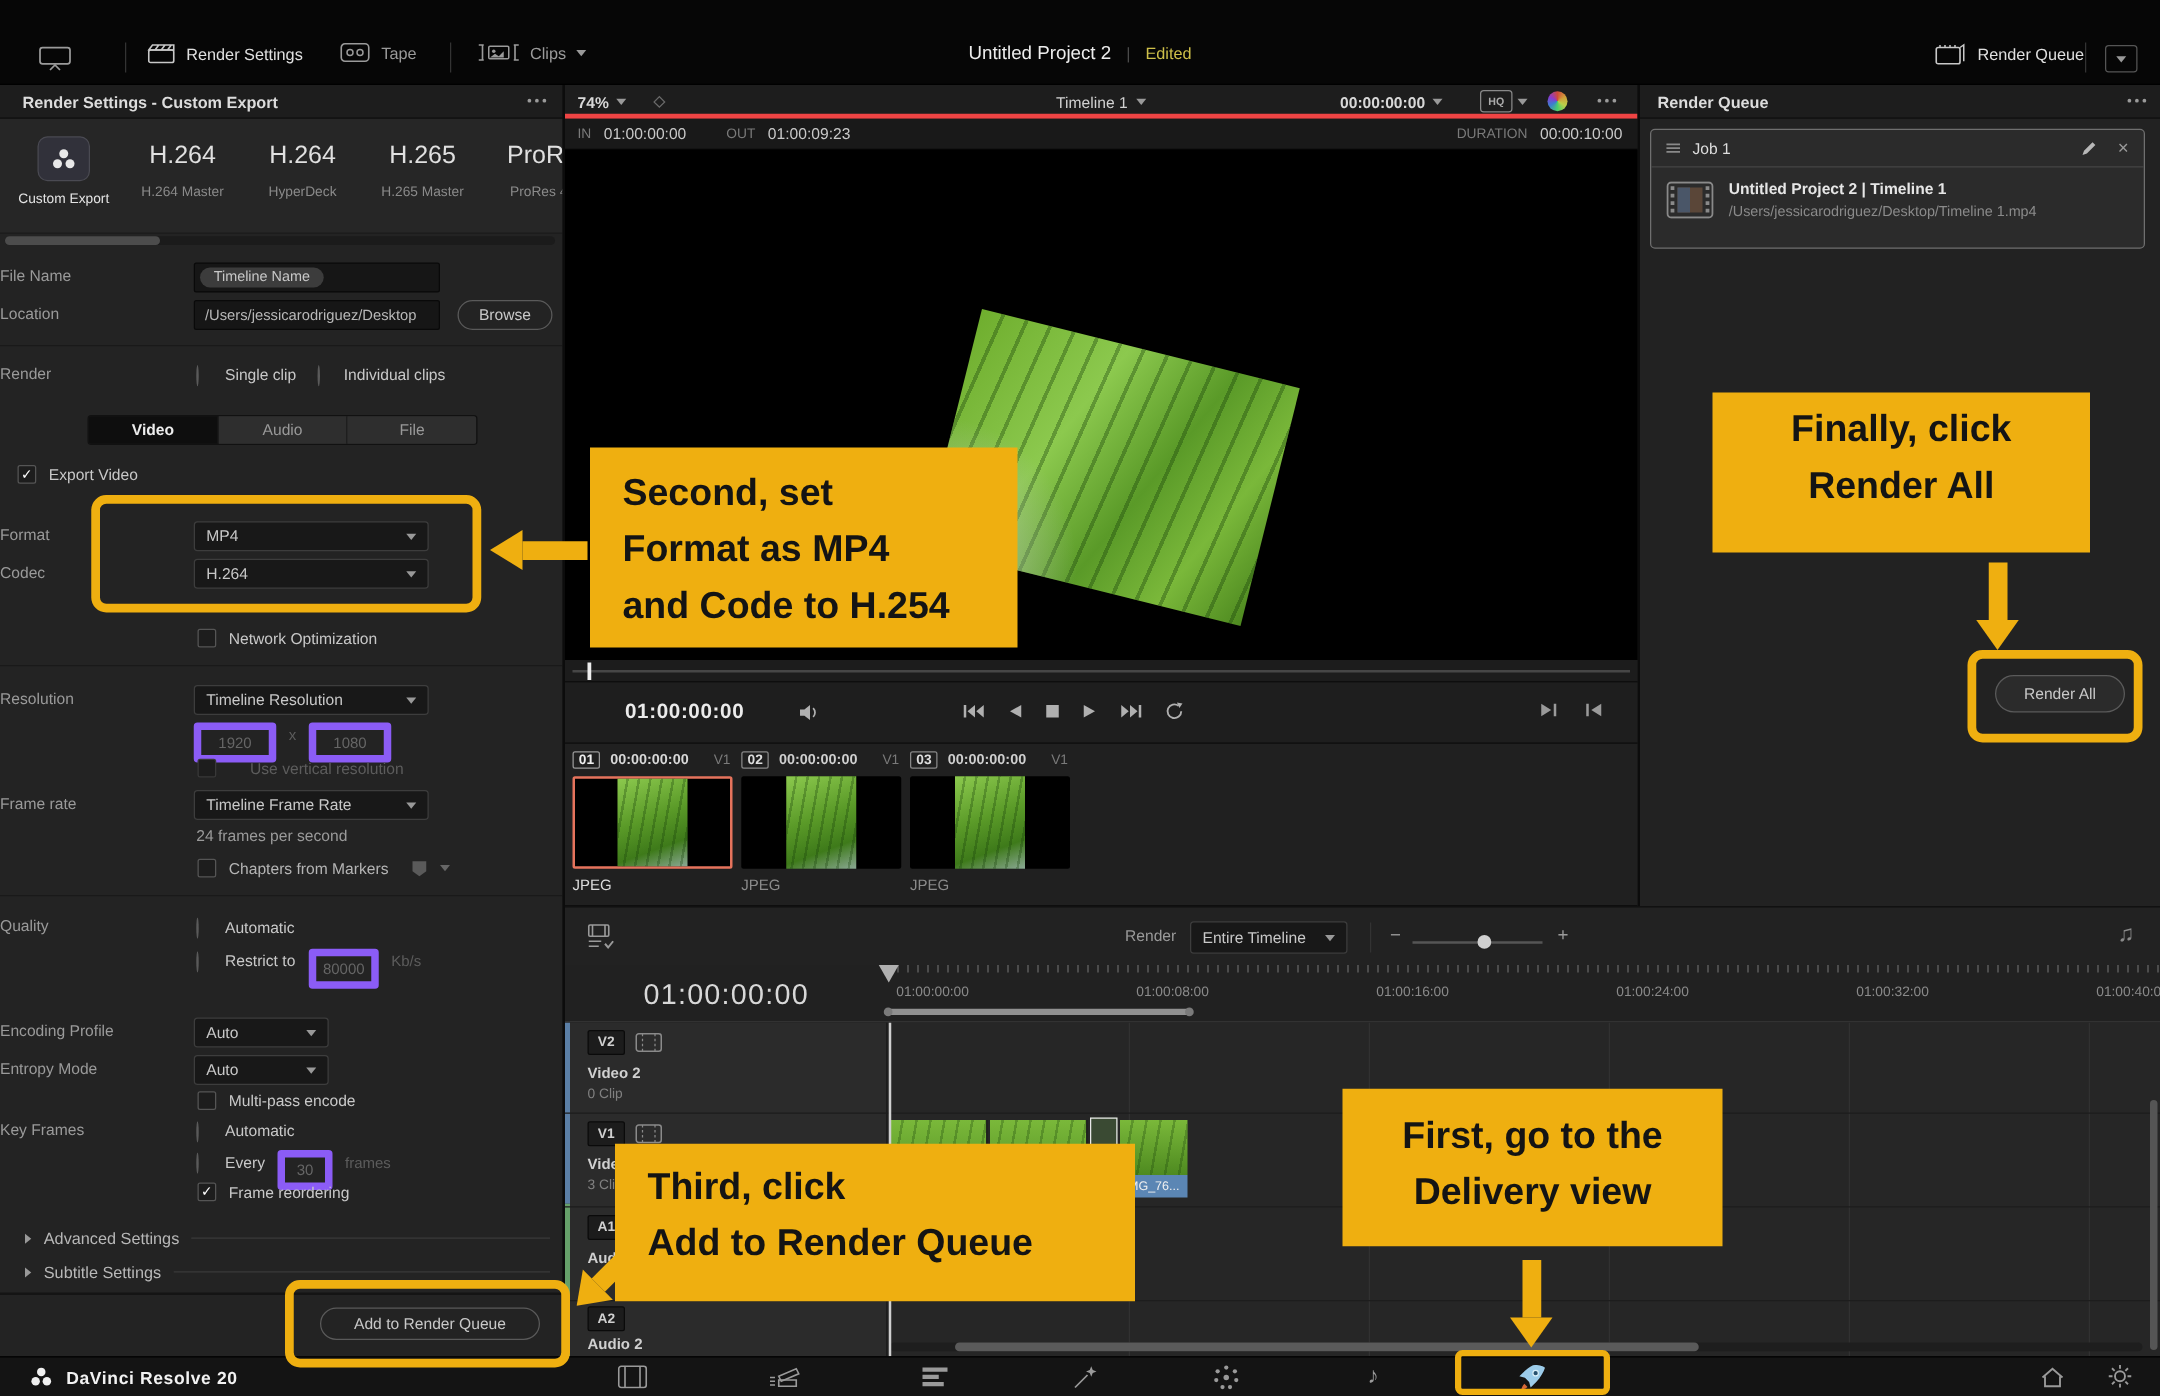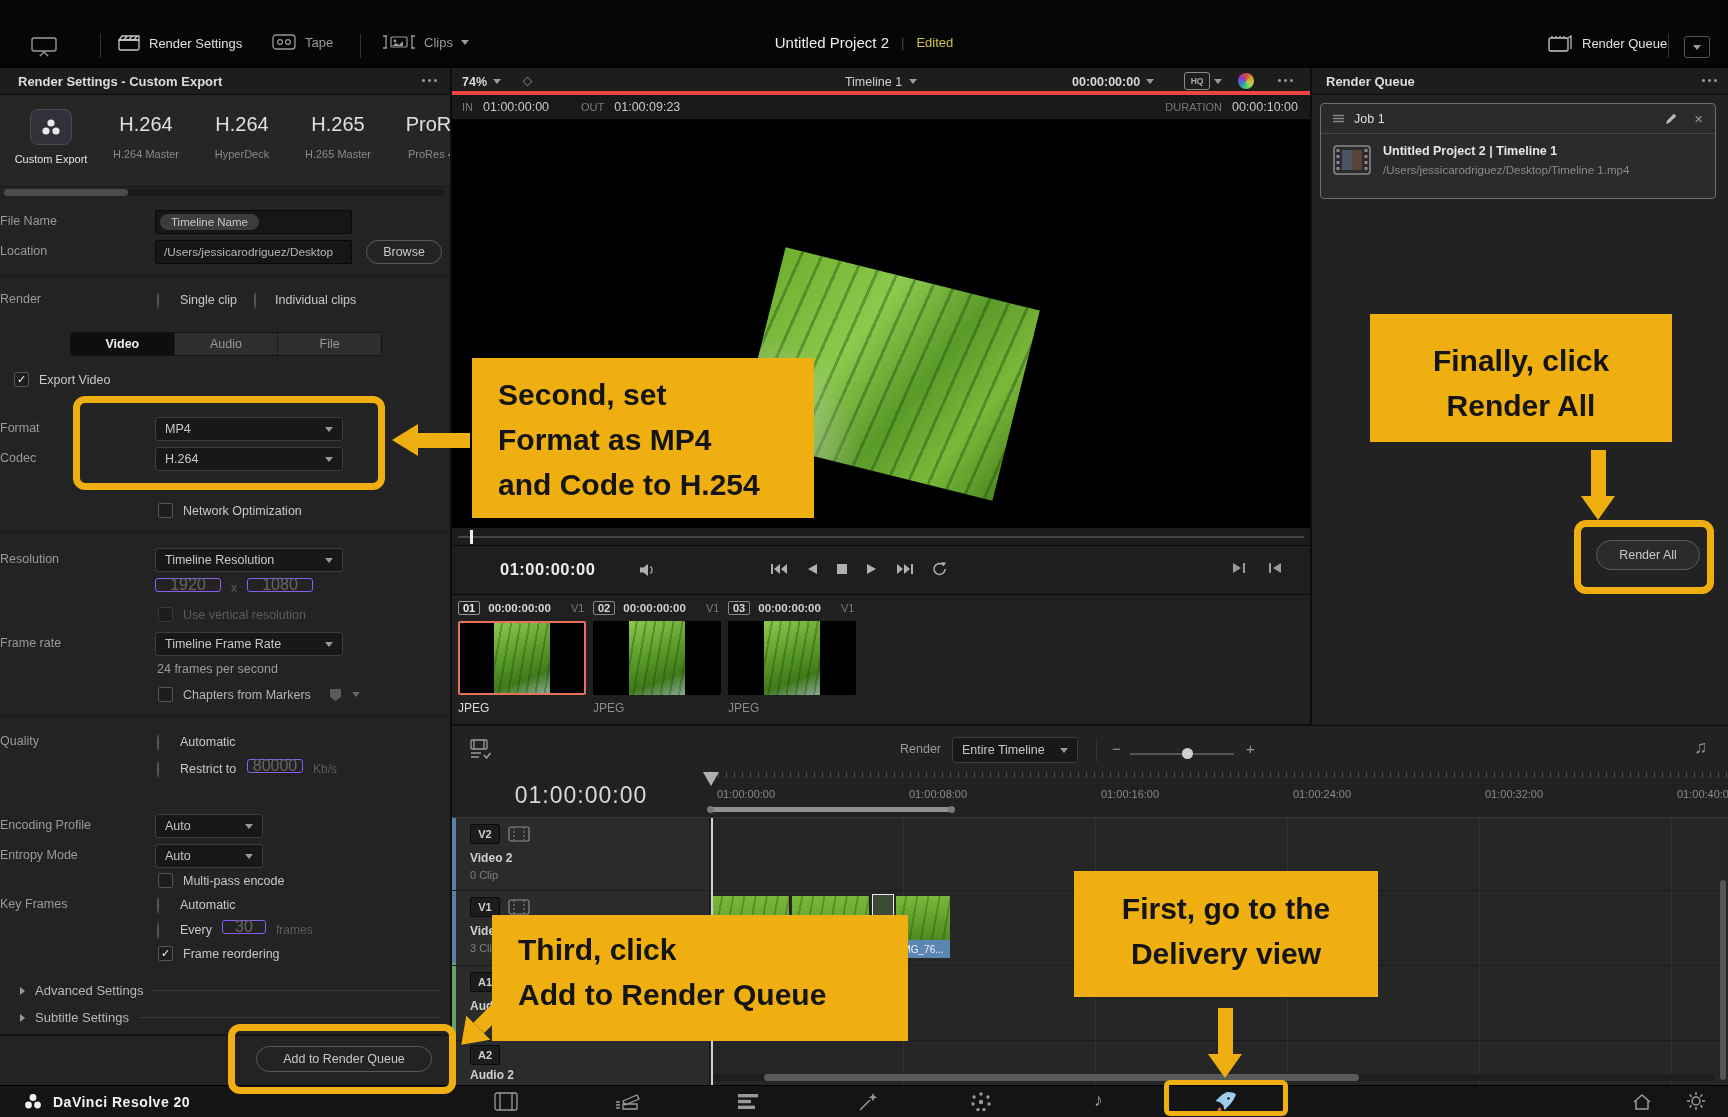--- a/index.html
+++ b/index.html
@@ -13,21 +13,21 @@
   .val{color:#c8c8c8;font-size:12.5px}
   .bold{font-weight:bold}
   .dd{background:#181818;border:1px solid #3d3d3d;border-radius:3px;display:flex;align-items:center;justify-content:space-between;padding:0 9px;height:24px;font-size:12.5px;color:#c8c8c8}
   .tri-down{width:0;height:0;border-left:4px solid transparent;border-right:4px solid transparent;border-top:5px solid #999}
   .tri-right{width:0;height:0;border-top:4px solid transparent;border-bottom:4px solid transparent;border-left:5px solid #999}
   .cb{width:15px;height:15px;background:#1d1d1d;border:1px solid #555;border-radius:2px;display:flex;align-items:center;justify-content:center;font-size:11px;color:#fff}
   .cb.on::after{content:"✓"}
   .cb.dimmed{border-color:#383838}
   .radio{width:14px;height:14px;border-radius:50%;background:#1d1d1d;border:1px solid #5a5a5a;position:relative}
   .radio.on::after{content:"";position:absolute;inset:3px;background:#fff;border-radius:50%}
-  .numbox{background:transparent;border:1px solid #8b5cf6;border-radius:3px;color:#666;font-size:16px;display:flex;align-items:center;justify-content:center;height:14px}
+  .numbox{background:transparent;border:6px solid #8b5cf6;border-radius:3px;color:#666;font-size:12px;display:flex;align-items:center;justify-content:center;height:32px}
   .dots{display:inline-flex;align-items:center}
   .dots i{width:3px;height:3px;border-radius:50%;background:#9a9a9a;margin:0 1.5px;display:inline-block}
   .flabel{position:absolute;left:0;width:145px;text-align:left;color:#9a9a9a;font-size:12.5px}
   .ybox{position:absolute;border:7px solid var(--accent);border-radius:12px;z-index:40;pointer-events:none}
   .callout{position:absolute;background:var(--accent);color:#141414;font-weight:bold;font-size:30px;z-index:50;line-height:1.5}
   .vdiv{width:1px;background:#333;height:24px}
   .tab{flex:1;display:flex;align-items:center;justify-content:center;font-size:12.5px;color:#999;background:#2e2e2e;height:24px;border-right:1px solid #1a1a1a}
   .tab:last-child{border-right:none}
   .tab.active{background:#0e0e0e;color:#ededed;font-weight:bold}
   .pillbtn{border:1px solid #5a5a5a;border-radius:13px;background:transparent;color:#c8c8c8;font-size:12.5px;display:flex;align-items:center;justify-content:center;font-family:"Liberation Sans",sans-serif}
@@ -244,21 +244,21 @@
       <div class="dd abs" style="left:155px;top:0;width:188px">
         <span>Timeline Resolution</span>
         <span class="tri-down"></span>
       </div>
     </div>
     <div class="abs" style="left:0;top:483px;width:450px;height:22px">
       <span class="numbox abs" style="left:155px;top:0;width:66px">1920</span>
       <span class="abs dim" style="left:231px;top:3px;font-size:12px">x</span>
       <span class="numbox abs" style="left:247px;top:0;width:66px">1080</span>
     </div>
-    <div class="abs flex" style="left:158px;top:512px;gap:10px">
+    <div class="abs flex" style="left:158px;top:512px;gap:27px">
       <span class="cb dimmed"></span>
       <span class="dim" style="font-size:12.5px">Use vertical resolution</span>
     </div>
 
     <div class="abs" style="left:0;top:537px;width:450px;height:24px">
       <span class="flabel" style="top:4px">Frame rate</span>
       <div class="dd abs" style="left:155px;top:0;width:188px">
         <span>Timeline Frame Rate</span>
         <span class="tri-down"></span>
       </div>
@@ -655,21 +655,21 @@
   <div class="callout" style="left:472px;top:358px;width:342px;height:160px;padding:14px 26px">
     <div>Second, set</div>
     <div>Format as MP4</div>
     <div>and Code to H.254</div>
   </div>
   <div>
     <span class="arrow-head-left" style="left:392px;top:424px"></span>
     <span class="arrow-shaft" style="left:418px;top:432.5px;width:52px;height:15px"></span>
   </div>
 
-  <div class="callout" style="left:1370px;top:314px;width:302px;height:128px;text-align:center;padding-top:24px">
+  <div class="callout" style="left:1370px;top:314px;width:302px;height:128px;text-align:center;padding-top:7px">
     <div>Finally, click</div>
     <div>Render All</div>
   </div>
   <div>
     <span class="arrow-shaft" style="left:1591px;top:450px;width:15px;height:46px"></span>
     <span class="arrow-head-down" style="left:1581px;top:496px"></span>
   </div>
 
   <div class="callout" style="left:492px;top:915px;width:416px;height:126px;padding:12px 26px;z-index:55">
     <div>Third, click</div>

